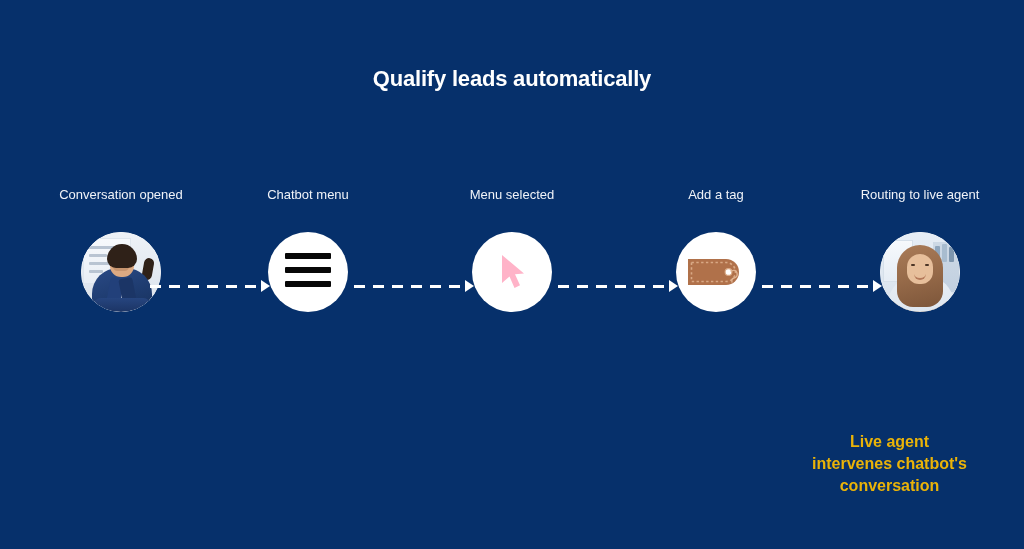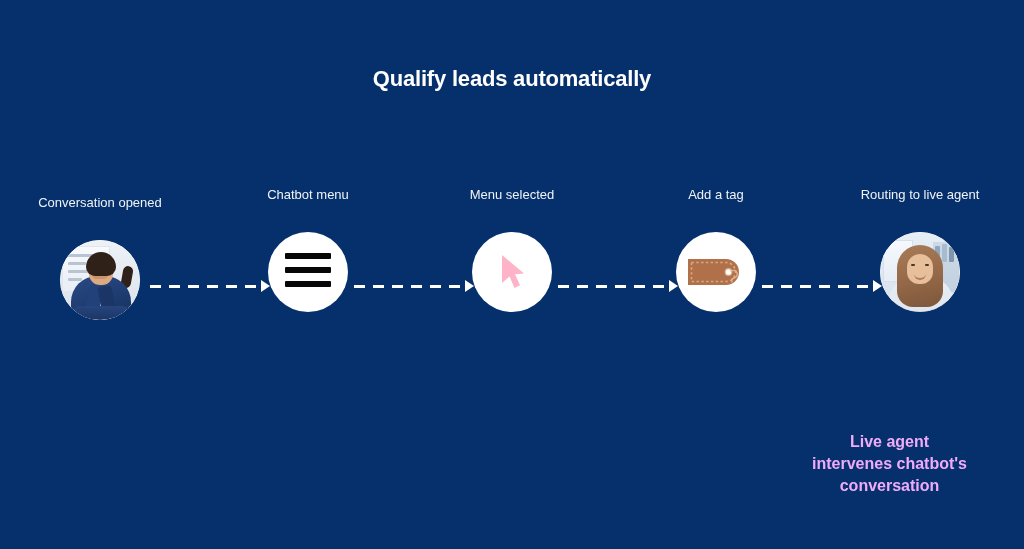--- a/index.html
+++ b/index.html
@@ -227,33 +227,33 @@
   }
   .caption-right {
     position:absolute;
     left: 812px;
     top: 431px;
     width: 155px;
     text-align:center;
     font-size: 16px;
     line-height: 22px;
     font-weight: bold;
-    color:#f0abfc;
+    color:#eab308;
   }
 </style>
 </head>
 <body>
 
 <div id="canvas">
 
   <div class="title">Qualify leads automatically</div>
 
   <div class="flow">
 
-    <div class="step" style="left:100px;margin-top:8px;">
+    <div class="step" style="left:121px;">
       <div class="step-label">Conversation opened</div>
       <div class="circle">
         <div class="photo">
           <div class="av1-bg"></div>
           <div class="av1-board"></div>
           <div class="av1-scribble" style="left:8px;top:14px;width:26px;height:3px;"></div>
           <div class="av1-scribble" style="left:8px;top:22px;width:18px;height:3px;"></div>
           <div class="av1-scribble" style="left:8px;top:30px;width:30px;height:3px;"></div>
           <div class="av1-scribble" style="left:8px;top:38px;width:14px;height:3px;"></div>
           <div class="av1-hairtail"></div>

